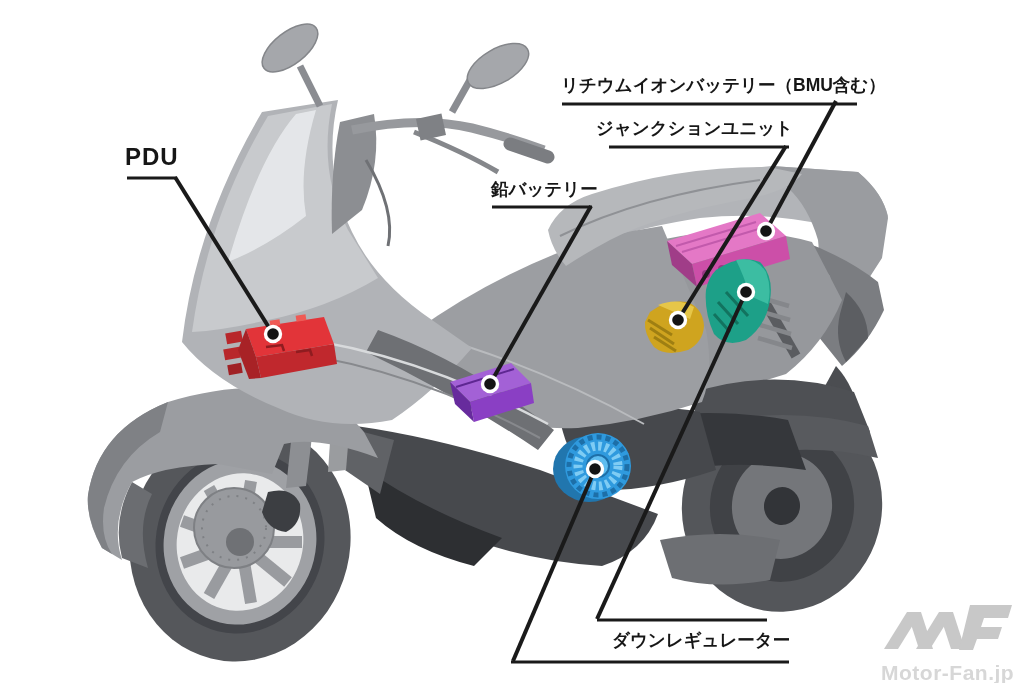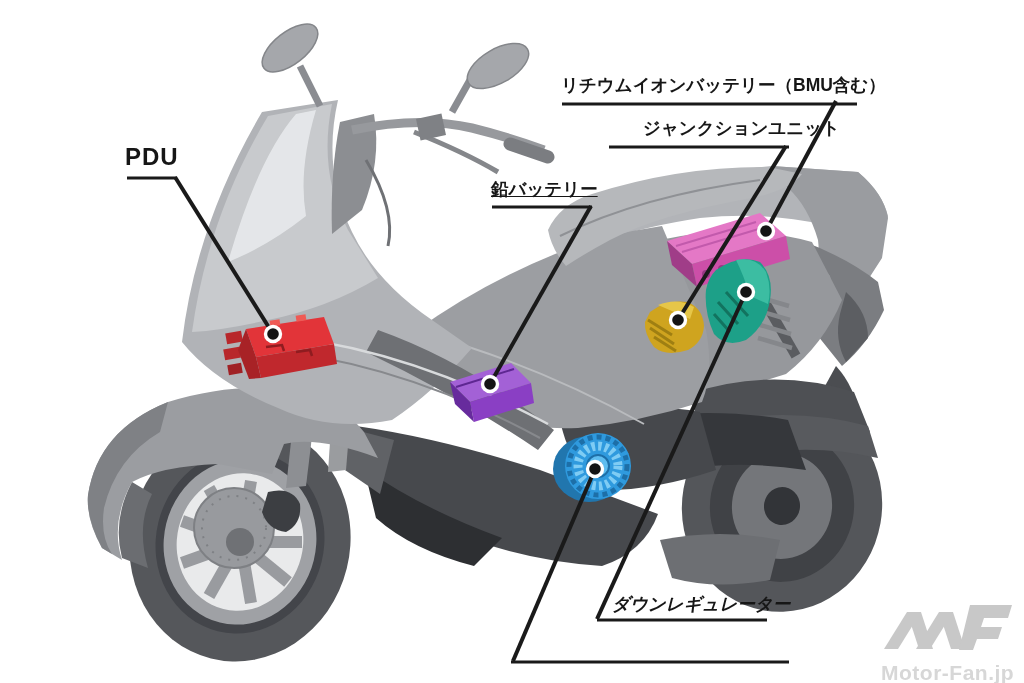--- a/index.html
+++ b/index.html
@@ -225,19 +225,19 @@
     <polygon points="884,649 907,612 921,612 898,649"></polygon>
     <polygon points="907,612 921,612 933,649 919,649"></polygon>
     <polygon points="916,649 939,612 953,612 930,649"></polygon>
     <polygon points="939,612 953,612 965,649 951,649"></polygon>
     <polygon points="970,605 1012,605 1008,618 984,618 981,627 1002,627 998,639 977,639 973,650 959,650"></polygon>
   </g>
 </svg>
 
   <div class="callout-label big" style="left:125px;top:144px;text-align:center;">PDU</div>
   <div class="callout-label" style="left:561px;top:76px;text-align:center;">リチウムイオンバッテリー（BMU含む）</div>
-  <div class="callout-label" style="left:643px;top:119px;text-align:right;">ジャンクションユニット</div>
-  <div class="callout-label" style="left:491px;top:180px;text-decoration:underline;">鉛バッテリー</div>
-  <div class="callout-label" style="left:612px;top:595px;font-style:italic;">ダウンレギュレーター</div>
+  <div class="callout-label" style="left:596px;top:119px;text-align:right;">ジャンクションユニット</div>
+  <div class="callout-label" style="left:491px;top:180px;">鉛バッテリー</div>
+  <div class="callout-label" style="left:612px;top:631px;">ダウンレギュレーター</div>
 
   <div class="wm-text">Motor-Fan.jp</div>
 
 </div>
 
 </body></html>

